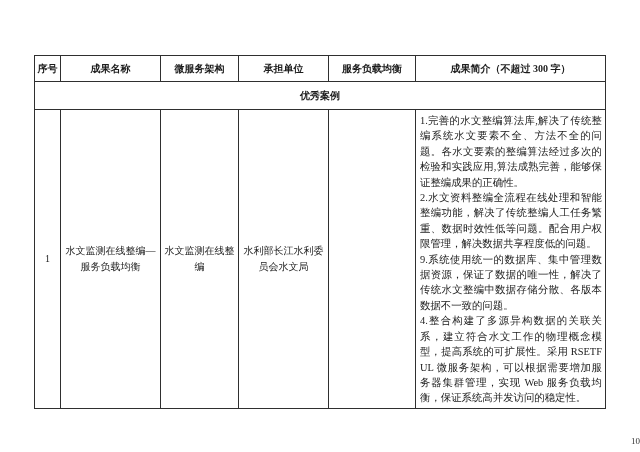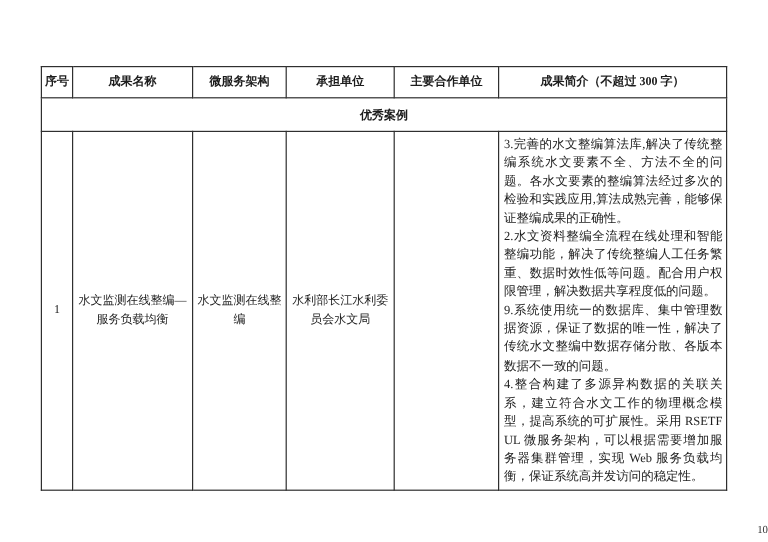--- a/index.html
+++ b/index.html
@@ -87,34 +87,34 @@
       <col style="width:90px">
       <col style="width:87px">
       <col style="width:190px">
     </colgroup>
     <tbody>
       <tr class="header-row">
         <th>序号</th>
         <th>成果名称</th>
         <th>微服务架构</th>
         <th>承担单位</th>
-        <th>主要合作单位</th>
+        <th>服务负载均衡</th>
         <th>成果简介（不超过 300 字）</th>
       </tr>
       <tr class="section-row">
         <td colspan="6">优秀案例</td>
       </tr>
       <tr class="body-row">
         <td class="cell-center">1</td>
         <td class="cell-center">水文监测在线整编—服务负载均衡</td>
         <td class="cell-center">水文监测在线整编</td>
         <td class="cell-center">水利部长江水利委员会水文局</td>
         <td class="cell-center"></td>
         <td class="cell-summary">
-          <div class="para">3.完善的水文整编算法库,解决了传统整编系统水文要素不全、方法不全的问题。各水文要素的整编算法经过多次的检验和实践应用,算法成熟完善，能够保证整编成果的正确性。</div>
+          <div class="para">1.完善的水文整编算法库,解决了传统整编系统水文要素不全、方法不全的问题。各水文要素的整编算法经过多次的检验和实践应用,算法成熟完善，能够保证整编成果的正确性。</div>
           <div class="para">2.水文资料整编全流程在线处理和智能整编功能，解决了传统整编人工任务繁重、数据时效性低等问题。配合用户权限管理，解决数据共享程度低的问题。</div>
           <div class="para">9.系统使用统一的数据库、集中管理数据资源，保证了数据的唯一性，解决了传统水文整编中数据存储分散、各版本数据不一致的问题。</div>
           <div class="para">4.整合构建了多源异构数据的关联关系，建立符合水文工作的物理概念模型，提高系统的可扩展性。采用 RSETFUL 微服务架构，可以根据需要增加服务器集群管理，实现 Web 服务负载均衡，保证系统高并发访问的稳定性。</div>
         </td>
       </tr>
     </tbody>
   </table>
 
   <div class="page-number">10</div>
 

